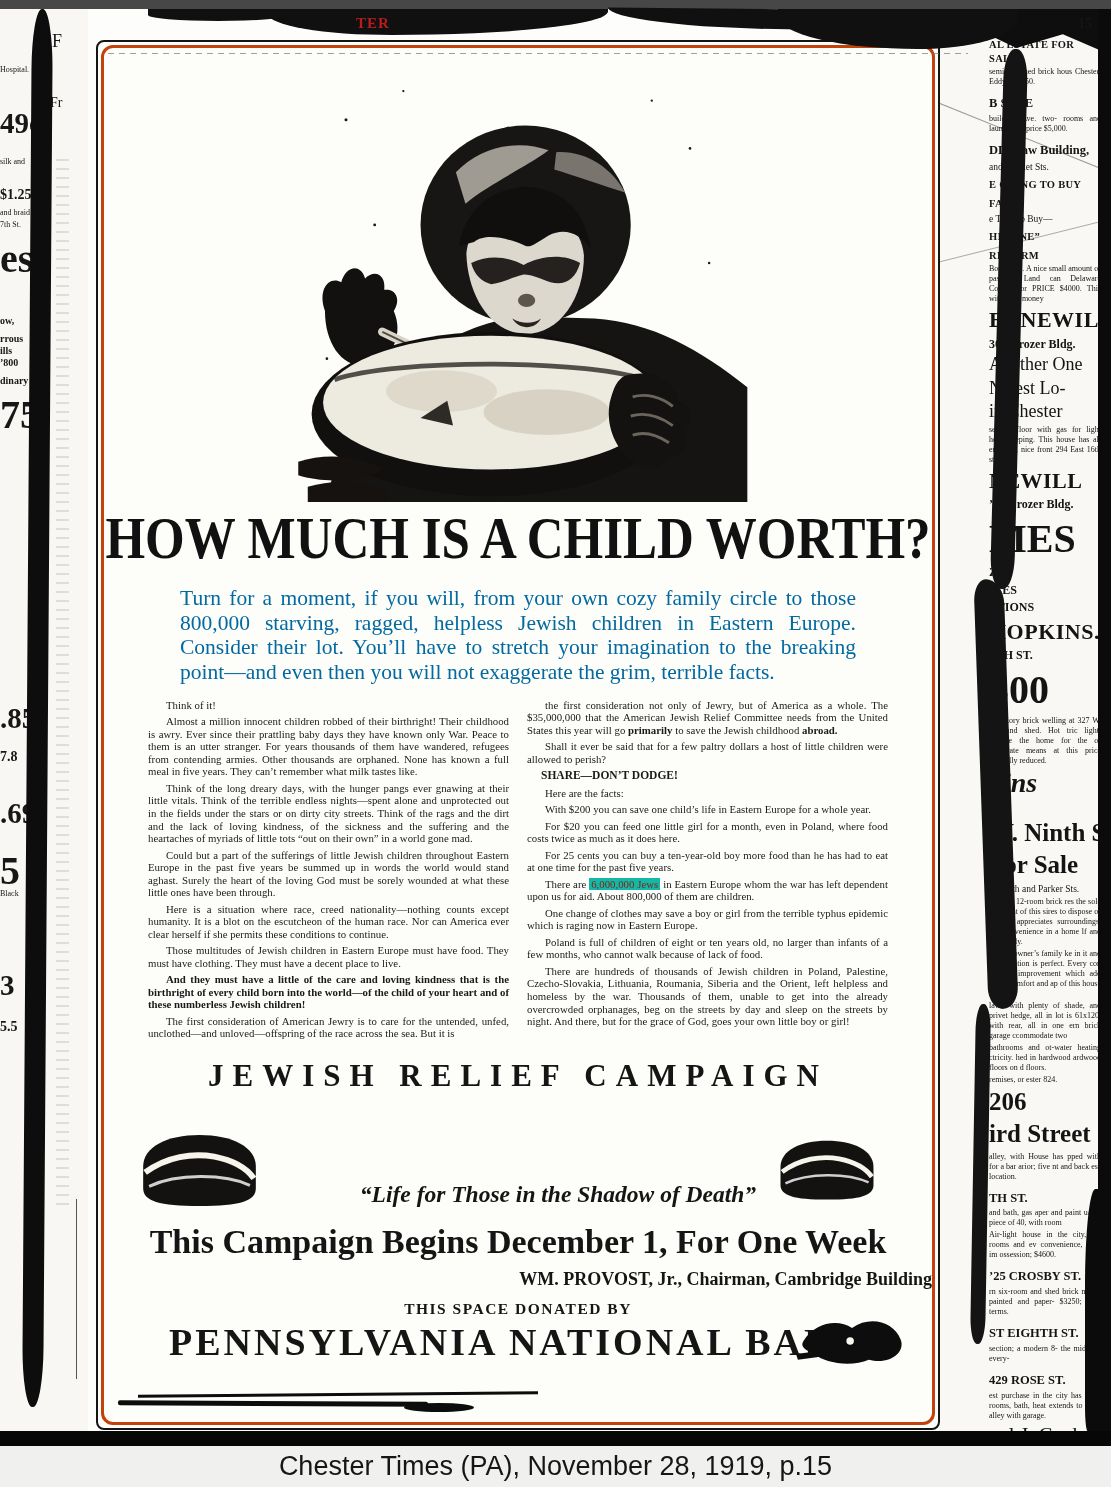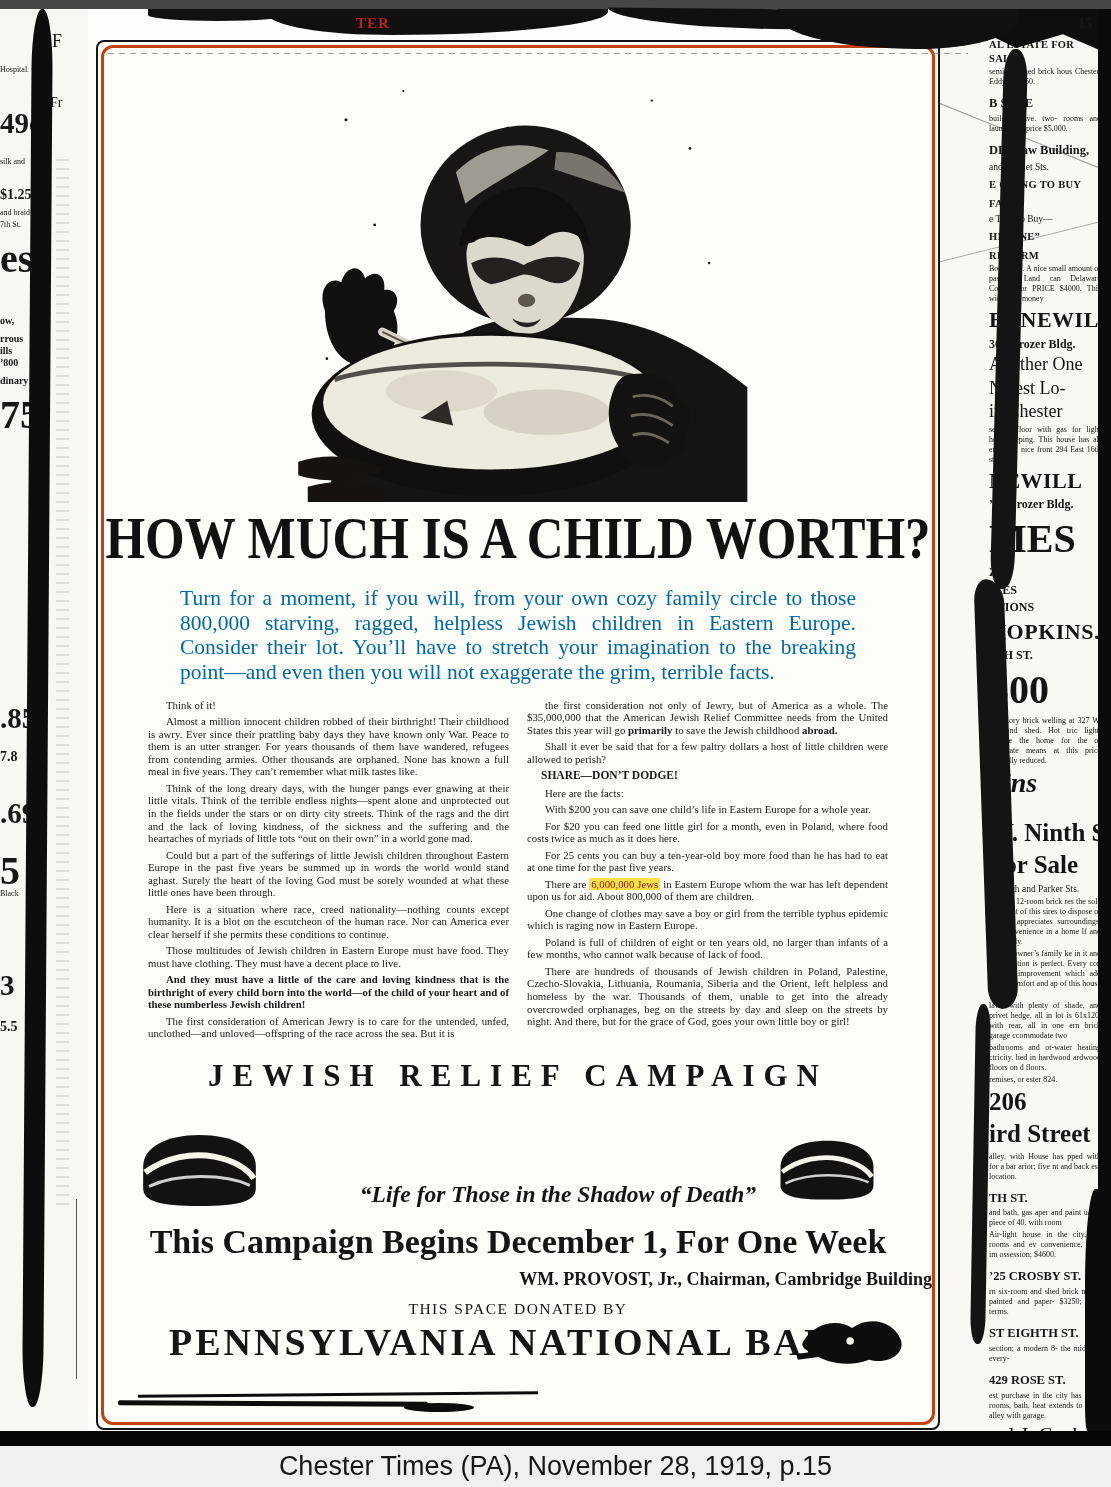--- a/index.html
+++ b/index.html
@@ -82,21 +82,21 @@
   .seg-hl{padding:0 2px;}
   .campaign-title{text-align:center;font-weight:bold;font-size:31px;letter-spacing:9px;margin-top:14px;white-space:nowrap;}
   .slogan-row{position:relative;height:92px;margin-top:4px;}
   .loaf{position:absolute;}
   .loaf-left{left:28px;top:8px;width:135px;height:84px;}
   .loaf-right{right:52px;top:14px;width:106px;height:72px;}
   .slogan{position:absolute;left:50%;top:38px;transform:translateX(-50%);
         font-style:italic;font-weight:bold;font-size:23.5px;white-space:nowrap;}
   .begins{text-align:center;font-weight:bold;font-size:34px;margin-top:12px;white-space:nowrap;}
   .chairman{text-align:right;font-weight:bold;font-size:18px;margin-top:8px;padding-left:8px;}
-  .donated{text-align:center;font-weight:normal;font-size:15.5px;letter-spacing:1.5px;margin-top:10px;}
+  .donated{text-align:center;font-weight:bold;font-size:15.5px;letter-spacing:1.5px;margin-top:10px;}
   .bank-row{position:relative;text-align:center;font-weight:bold;font-size:38px;letter-spacing:3px;margin-top:2px;white-space:nowrap;}
   .bank-smudge{position:absolute;right:24px;top:-8px;width:112px;height:58px;}
   .scribble{position:absolute;background:#0c0c0c;}
   .s1{left:34px;bottom:26px;width:400px;height:3px;transform:rotate(-.5deg);}
   .s2{left:14px;bottom:16px;width:310px;height:5px;transform:rotate(.3deg);border-radius:2px;}
   .s3{left:300px;bottom:10px;width:70px;height:9px;border-radius:50%;}
 </style>
 </head>
 <body>
 
@@ -277,21 +277,21 @@
             <p class="cpara"><span>The first consideration of American Jewry is to care for the untended, unfed, unclothed—and unloved—offspring of the race across the sea.  But it is</span></p>
           </div>
         <div class="col">
             <p class="cpara"><span>the first consideration not only of Jewry, but of America as a whole.  The $35,000,000 that the American Jewish Relief Committee needs from the United States this year will go </span><span class="seg-b">primarily</span><span> to save the Jewish childhood </span><span class="seg-b">abroad.</span></p>
             <p class="cpara"><span>Shall it ever be said that for a few paltry dollars a host of little children were allowed to perish?</span></p>
             <p class="cpara subhead"><span>SHARE—DON’T DODGE!</span></p>
             <p class="cpara"><span>Here are the facts:</span></p>
             <p class="cpara"><span>With $200 you can save one child’s life in Eastern Europe for a whole year.</span></p>
             <p class="cpara"><span>For $20 you can feed one little girl for a month, even in Poland, where food costs twice as much as it does here.</span></p>
             <p class="cpara"><span>For 25 cents you can buy a ten-year-old boy more food than he has had to eat at one time for the past five years.</span></p>
-            <p class="cpara"><span>There are </span><span class="seg-hl" style="background: #fde047; color: rgb(139, 29, 21); font-family: Liberation Serif, serif;">6,000,000 Jews</span><span> in Eastern Europe whom the war has left dependent upon us for aid.   About 800,000 of them are children.</span></p>
+            <p class="cpara"><span>There are </span><span class="seg-hl" style="background: #14b8a6; color: rgb(139, 29, 21); font-family: Liberation Serif, serif;">6,000,000 Jews</span><span> in Eastern Europe whom the war has left dependent upon us for aid.   About 800,000 of them are children.</span></p>
             <p class="cpara"><span>One change of clothes may save a boy or girl from the terrible typhus epidemic which is raging now in Eastern Europe.</span></p>
             <p class="cpara"><span>Poland is full of children of eight or ten years old, no larger than infants of a few months, who cannot walk because of lack of food.</span></p>
             <p class="cpara"><span>There are hundreds of thousands of Jewish children in Poland, Palestine, Czecho-Slovakia, Lithuania, Roumania, Siberia and the Orient, left helpless and homeless by the war.  Thousands of them, unable to get into the already overcrowded orphanages, beg on the streets by day and sleep on the streets by night.  And there, but for the grace of God, goes your own little boy or girl!</span></p>
           </div>
       </div>
 
       <h2 class="campaign-title">JEWISH RELIEF CAMPAIGN</h2>
 
       <div class="slogan-row">
         <svg class="loaf loaf-left" viewBox="0 0 130 85">

